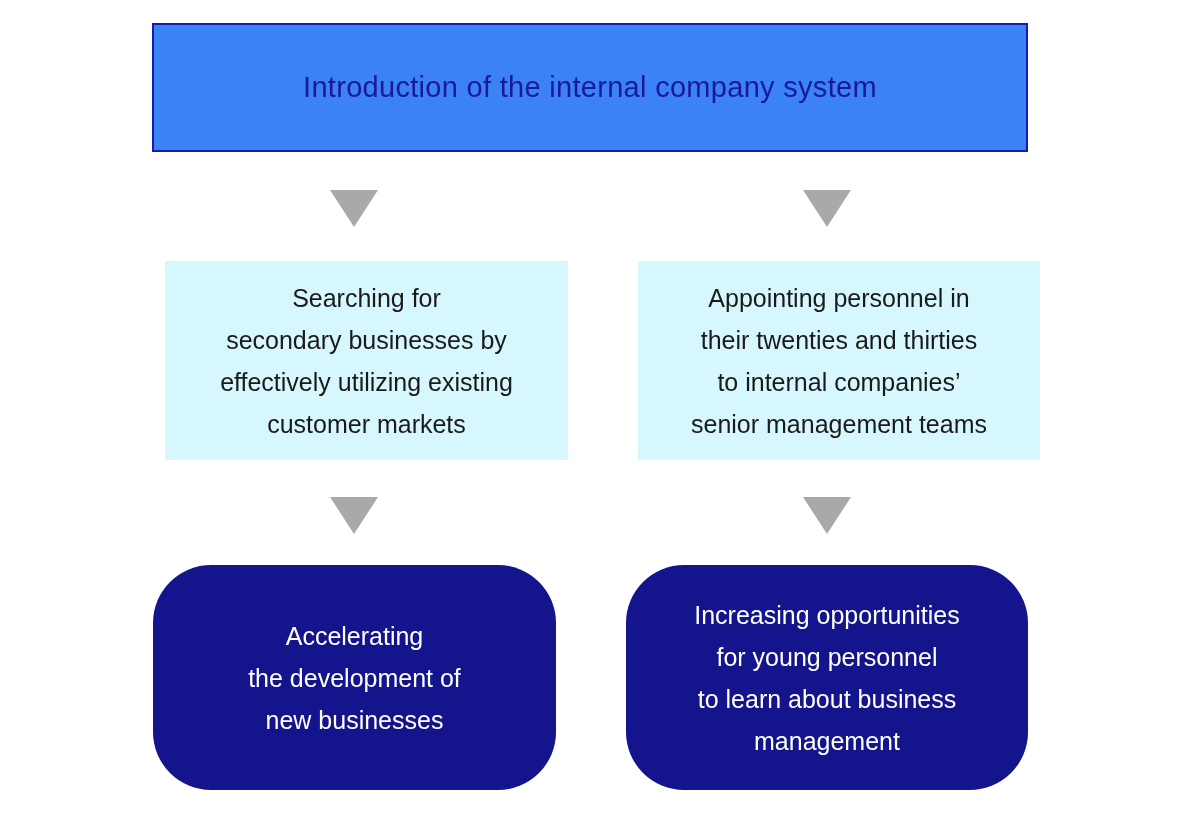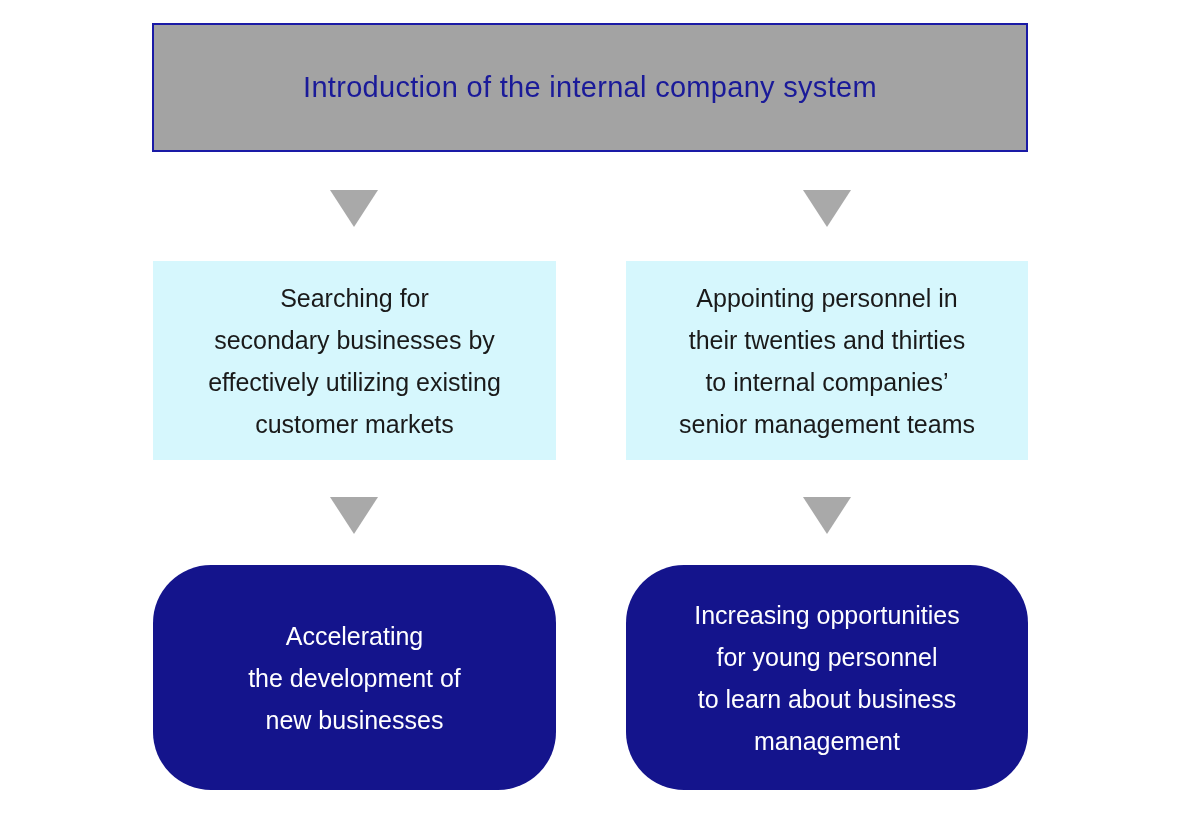--- a/index.html
+++ b/index.html
@@ -18,21 +18,21 @@
 
   
   .title-box {
     position: absolute;
     left: 152px;
     top: 23px;
     width: 876px;
     height: 129px;
     box-sizing: border-box;
     border: 2px solid #1a1aa6;
-    background: #a3a3a3;
+    background: #3b82f6;
     display: flex;
     align-items: center;
     justify-content: center;
   }
   .title-text {
     color: #1a1a99;
     font-size: 29px;
     letter-spacing: 0.3px;
     text-align: center;
   }
@@ -53,20 +53,21 @@
 
   
   .cause-box {
     position: absolute;
     top: 261px;
     height: 199px;
     background: #d6f7fd;
     display: flex;
     align-items: center;
     justify-content: center;
+    margin-left: 12px;
   }
   .cause-box.left  { left: 153px; width: 403px; }
   .cause-box.right { left: 626px; width: 402px; }
   .cause-text {
     color: #1a1a1a;
     font-size: 25px;
     line-height: 42px;
     text-align: center;
     white-space: pre-line;
   }

